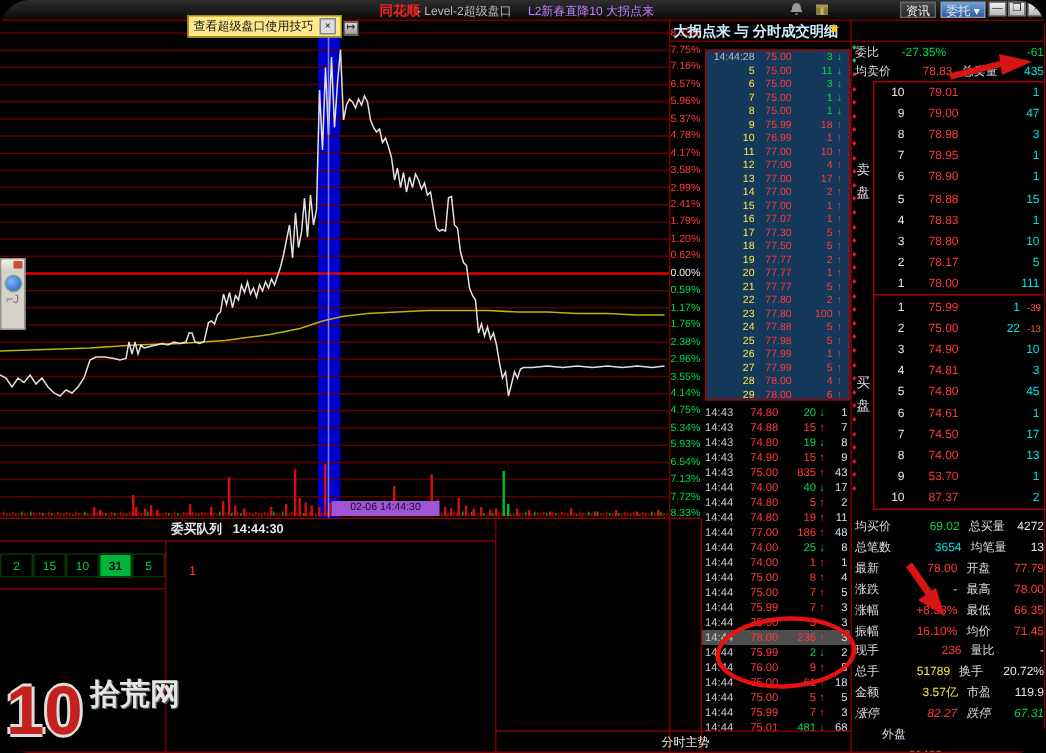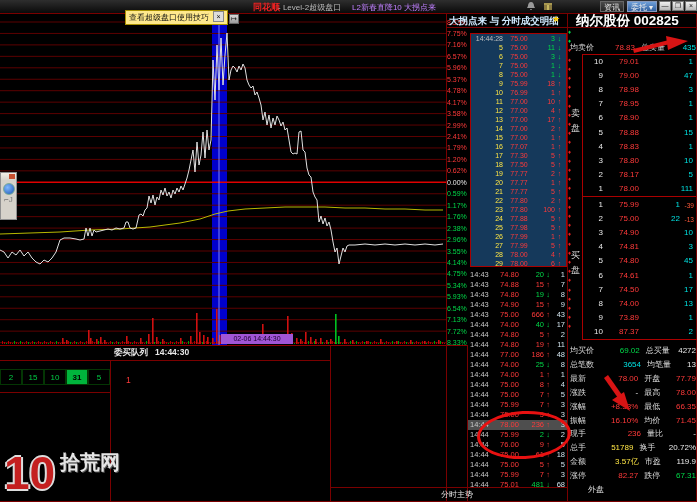--- a/index.html
+++ b/index.html
@@ -1,17 +1,17 @@
 <!DOCTYPE html>
 <html><head>
 <meta charset="utf-8">
 <style>
   html,body{margin:0;padding:0;background:#000;}
   #root{position:relative;width:697px;height:502px;background:#000;overflow:hidden;
-        font-family:"Liberation Sans","DejaVu Sans",sans-serif;-webkit-font-smoothing:none;}
+        font-family:"Liberation Sans","DejaVu Sans",sans-serif;border-radius:20px;-webkit-font-smoothing:none;}
   .abs{position:absolute;white-space:nowrap;}
   .hline{position:absolute;height:1px;background:#7a0000;}
   .vline{position:absolute;width:1px;background:#7a0000;}
   .r{color:#ff3a3a}.g{color:#00d848}.c{color:#00e0e0}.y{color:#ffe645}
   .w{color:#e8e8e8}.gy{color:#bfbfbf}
   
   #titlebar{position:absolute;left:0;top:0;width:697px;height:13px;
     background:linear-gradient(#2e2e2e,#0a0a0a);font-size:8px;color:#ccc;}
   .tb-btn{position:absolute;top:1px;height:11px;font-size:8px;line-height:11px;text-align:center;
     border:1px solid #666;box-sizing:border-box;color:#eee;cursor:default;}
@@ -455,24 +455,20 @@
       <div class="ct-btn" style="left: 218px;">-</div>
       <div class="ct-btn" style="left: 229px;">↦</div>
     </div>
 
   <div id="tooltip">
     <span>查看超级盘口使用技巧</span><span class="x">×</span>
   </div>
 
   <div class="hdr" style="left:449px;top:15px;font-size:9.5px;color:#cfeaff;z-index:5;">大拐点来 与 分时成交明细</div>
   <div class="hdr" style="left:552px;top:14px;font-size:9px;color:#ffcc00;z-index:5;">★</div>
-  <div class="hdr" style="left:576px;top:12px;font-size:13.5px;color:#fff;z-index:5;">
-    <span>纳尔股份</span>
-    <span>002825</span>
-  </div>
 
   <div id="zb">
       <div class="zbrow">
         <span class="zb1 gy">14:44:28</span>
         <span class="zb2 r">75.00</span>
         <span class="zb3 g">3</span>
         <span class="zb4 g">↓</span>
       </div>
       <div class="zbrow">
         <span class="zb1 y">5</span>
@@ -687,21 +683,21 @@
       <div class="fsrow">
         <span class="fs1">14:43</span>
         <span class="fs2 r">74.90</span>
         <span class="fs3 r">15</span>
         <span class="fs4 r">↑</span>
         <span class="fs5">9</span>
       </div>
       <div class="fsrow">
         <span class="fs1">14:43</span>
         <span class="fs2 r">75.00</span>
-        <span class="fs3 r">666</span>
+        <span class="fs3 r">835</span>
         <span class="fs4 r">↑</span>
         <span class="fs5">43</span>
       </div>
       <div class="fsrow">
         <span class="fs1">14:44</span>
         <span class="fs2 r">74.00</span>
         <span class="fs3 g">40</span>
         <span class="fs4 g">↓</span>
         <span class="fs5">17</span>
       </div>
@@ -812,20 +808,25 @@
       </div>
       <div class="fsrow">
         <span class="fs1">14:44</span>
         <span class="fs2 r">75.01</span>
         <span class="fs3 g">481</span>
         <span class="fs4 g">↓</span>
         <span class="fs5">68</span>
       </div>
     </div>
 
+  <div class="strow" style="left:570px;top:28px;">
+    <span class="st1">委比</span>
+    <span class="g" style="width:50px;">-27.35%</span>
+    <span class="st4 g">-61</span>
+  </div>
   <div class="strow" style="left:570px;top:41px;">
     <span class="st1">均卖价</span>
     <span class="r" style="width:34px;text-align:right;">78.83</span>
     <span class="st3">总卖量</span>
     <span class="st4 c">435</span>
   </div>
 
   <div class="abs" style="left:582px;top:54px;width:114px;height:284px;border:1px solid #aa0000;z-index:2;"></div>
   <div id="sell-levels">
       <div class="lvlrow" style="left: 583px; top: 55px;">
@@ -918,21 +919,21 @@
         <span class="lv2 r">74.50</span>
         <span class="lv3 c">17</span>
       </div>
       <div class="lvlrow" style="left: 583px; top: 296.7px;">
         <span class="lv1">8</span>
         <span class="lv2 r">74.00</span>
         <span class="lv3 c">13</span>
       </div>
       <div class="lvlrow" style="left: 583px; top: 310.8px;">
         <span class="lv1">9</span>
-        <span class="lv2 r">73.89</span>
+        <span class="lv2 r">53.70</span>
         <span class="lv3 c">1</span>
       </div>
       <div class="lvlrow" style="left: 583px; top: 324.9px;">
         <span class="lv1">10</span>
         <span class="lv2 r">87.37</span>
         <span class="lv3 c">2</span>
       </div>
     </div>
   <div class="abs" style="left:571px;top:106px;width:10px;font-size:9px;color:#ddd;line-height:15px;z-index:3;"><span id="sell-side-v">卖<br>盘</span></div>
   <div class="abs" style="left:571px;top:248px;width:10px;font-size:9px;color:#ddd;line-height:15px;z-index:3;"><span id="buy-side-v">买<br>盘</span></div>
@@ -985,21 +986,21 @@
         <span class="st2 y">51789</span>
         <span class="st3">换手</span>
         <span class="st4 w">20.72%</span>
       </div>
       <div class="strow" style="left: 570px; top: 455.2px;">
         <span class="st1">金额</span>
         <span class="st2 y">3.57亿</span>
         <span class="st3">市盈</span>
         <span class="st4 w">119.9</span>
       </div>
-      <div class="strow" style="left: 570px; top: 469.1px;">
+      <div class="strow" style="left: 570px; top: 469.1px; font-style: italic;">
         <span class="st1">涨停</span>
         <span class="st2 r">82.27</span>
         <span class="st3">跌停</span>
         <span class="st4 g">67.31</span>
       </div>
       <div class="strow" style="left: 588px; top: 483px; flex-direction: column;">
         <span class="st1">外盘</span>
         <span class="st2 y">21460</span>
         <span class="st3">内盘</span>
         <span class="st4 c">20659</span>

